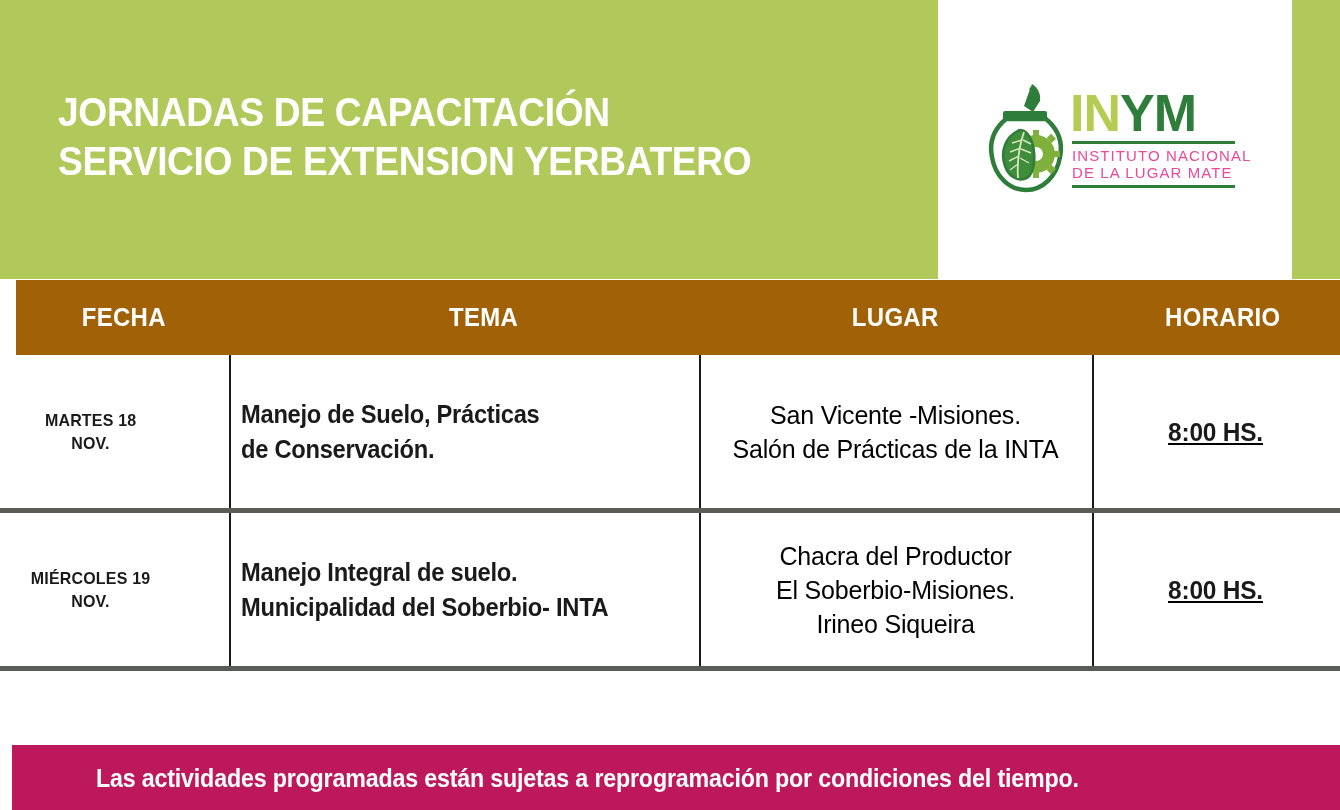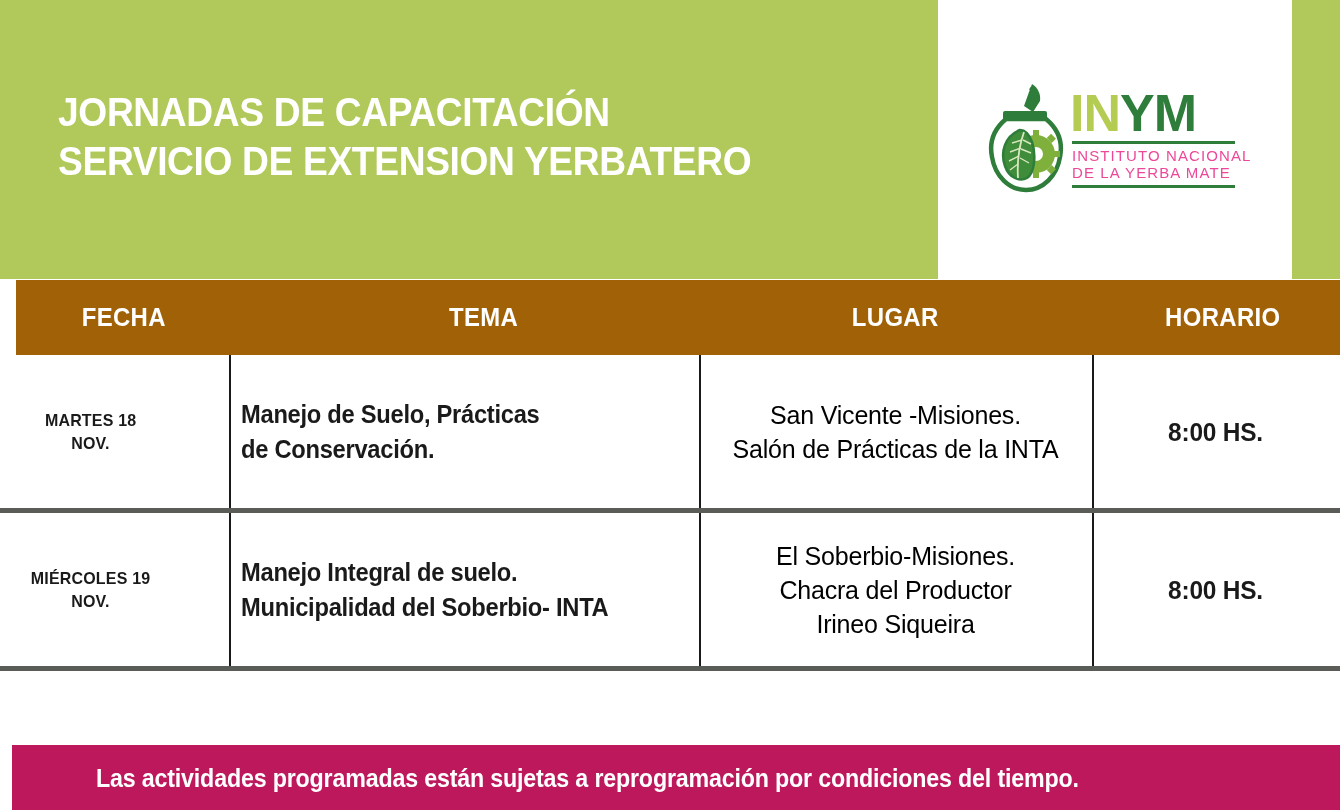--- a/index.html
+++ b/index.html
@@ -196,20 +196,21 @@
     left: 699px;
     width: 393px;
     align-items: center;
     text-align: center;
   }
   .cell-horario {
     left: 1092px;
     width: 248px;
     align-items: center;
     text-align: left;
+    text-decoration: underline;
   }
 
   .txt-fecha {
     font-family: "Liberation Sans", sans-serif;
     font-weight: bold;
     font-size: 17px;
     line-height: 23px;
     color: #1a1a1a;
     letter-spacing: 0.2px;
     transform: scaleX(0.94);
@@ -322,21 +323,21 @@
           <path d="M37 58 L45 62"></path>
             <path d="M35 67 L45 71"></path>
           <path d="M34 76 L43 81"></path>
         </g>
       </svg>
     </div>
     <div class="logo-text">
       <div class="logo-inym"><span class="lt">IN</span><span class="dk">YM</span></div>
       <div class="logo-rule"></div>
       <div class="logo-sub">INSTITUTO NACIONAL</div>
-      <div class="logo-sub">DE LA YERBA MATE</div>
+      <div class="logo-sub">DE LA LUGAR MATE</div>
       <div class="logo-rule"></div>
     </div>
   </div>
 
   <div class="table-head">
     <div class="th th-fecha">FECHA</div>
     <div class="th th-tema">TEMA</div>
     <div class="th th-lugar">LUGAR</div>
     <div class="th th-horario">HORARIO</div>
   </div>
@@ -367,22 +368,22 @@
   <div class="row row-2">
     <div class="cell cell-fecha">
       <div class="txt-fecha">MIÉRCOLES 19</div>
       <div class="txt-fecha">NOV.</div>
     </div>
     <div class="cell cell-tema">
       <div class="txt-tema">Manejo Integral de suelo.</div>
       <div class="txt-tema">Municipalidad del Soberbio- INTA</div>
     </div>
     <div class="cell cell-lugar">
+      <div class="txt-lugar">Chacra del Productor</div>
       <div class="txt-lugar">El Soberbio-Misiones.</div>
-      <div class="txt-lugar">Chacra del Productor</div>
       <div class="txt-lugar">Irineo Siqueira</div>
     </div>
     <div class="cell cell-horario">
       <div class="txt-horario">8:00 HS.</div>
     </div>
   </div>
   <div class="vdiv vdiv-a vdiv-r2"></div>
   <div class="vdiv vdiv-b vdiv-r2"></div>
   <div class="vdiv vdiv-c vdiv-r2"></div>
 

